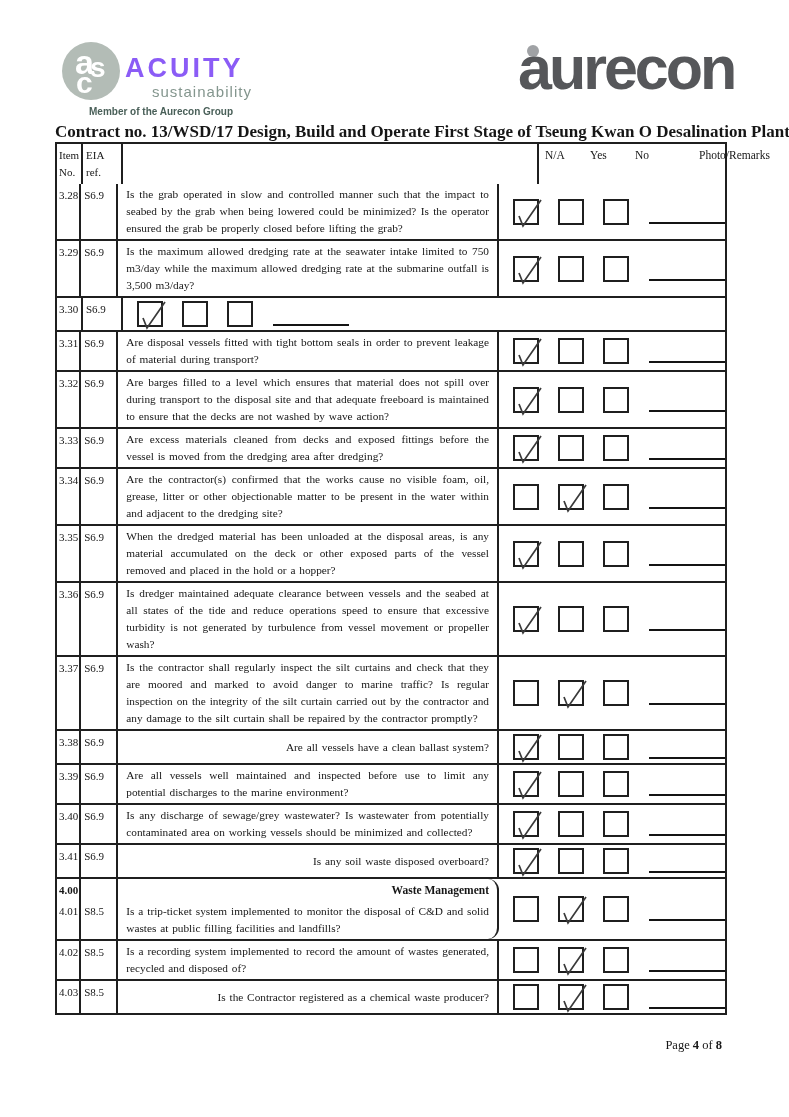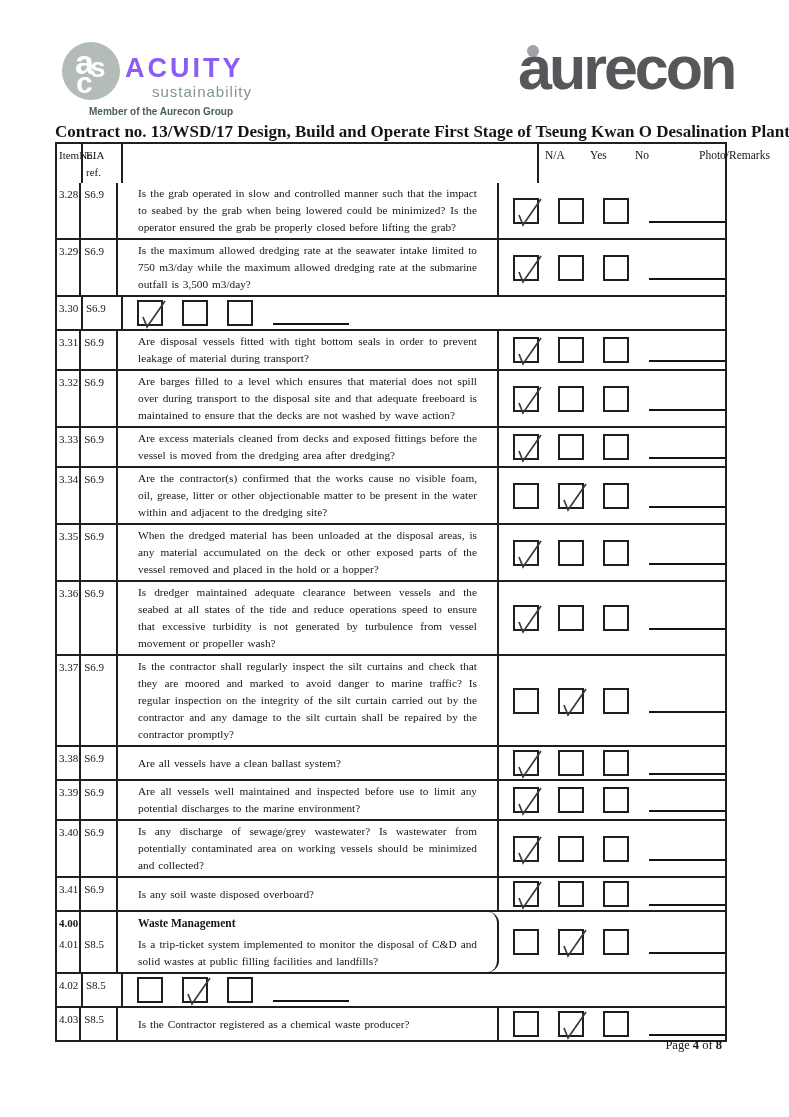--- a/index.html
+++ b/index.html
@@ -55,39 +55,39 @@
   
   .checklist {
     position: absolute; left: 55px; top: 142px; width: 672px;
     border: 2px solid #1f1f1f; background: #fff;
   }
   .c-row { display: flex; align-items: stretch; }
   .c-row + .c-row { border-top: 2px solid #1f1f1f; }
   .cell { font-size: 11px; line-height: 17px; }
   .cell-item { width: 26px;  border-right: 2px solid #1f1f1f; padding: 3px 1px 2px 2px; }
   .cell-ref  { width: 40px;  border-right: 2px solid #1f1f1f; padding: 3px 1px 2px 3px; }
-  .cell-q    { width: 416px; border-right: 2px solid #1f1f1f; padding: 2px 20px;
-               display: flex; flex-direction: column; justify-content: center; }
+  .cell-q    { width: 416px; border-right: 2px solid #1f1f1f; padding: 2px 8px;
+               display: flex; flex-direction: column; justify-content: center; align-items: flex-end; }
   .cell-right{ flex: 1; position: relative; display: flex; align-items: center;
                padding-left: 14px; }
   .q-text { font-size: 11.3px; line-height: 17px; text-align: justify; word-spacing: 1px; }
   .section-title { font-weight: bold; font-size: 11.5px; line-height: 17px; }
   .c-row { min-height: 34px; }
 
   .section-row .item-main { font-weight: bold; }
   .section-row .cell-item > div,
   .section-row .cell-ref > div { min-height: 21px; }
   .section-row .cell-q { justify-content: flex-start; padding-top: 3px; border-radius: 11px; }
   .section-row .section-title { min-height: 21px; }
 
   .empty { }
 
   
   .h-row { min-height: 38px; }
-  .h-row .cell-item { display: flex; flex-direction: row; justify-content: space-between;
+  .h-row .cell-item { display: flex; flex-direction: column; justify-content: space-between;
                       padding-bottom: 3px; }
   .h-right { position: relative; flex: 1; font-size: 11.5px; }
   .h-label { position: absolute; top: 5px; text-align: left; }
   .h-na    { left: 6px;  width: 42px; }
   .h-yes   { left: 51px; width: 42px; }
   .h-no    { left: 96px; width: 42px; }
   .h-photo { left: 160px; width: 84px; }
 
   
   .box {
@@ -564,20 +564,24 @@
   </div>
       <div class="c-row">
     <div class="cell cell-item">
       <div class="item-main">4.02</div>
       <div class="item-sub empty"></div>
     </div>
     <div class="cell cell-ref">
       <div>S8.5</div>
       <div class="empty"></div>
     </div>
+    <div class="cell cell-q">
+      <div class="section-title empty"></div>
+      <div class="q-text">Is a recording system implemented to record the amount of wastes generated, recycled and disposed of?</div>
+    </div>
     <div class="cell-right">
       <span class="box">
         
       </span>
       <span class="box checked">
         <svg class="check" width="34" height="36" viewBox="0 0 34 36">
           <path d="M7 21 L11 31 L29 5" fill="none" stroke="#3a3a3a" stroke-width="1.7"></path>
         </svg>
       </span>
       <span class="box">

